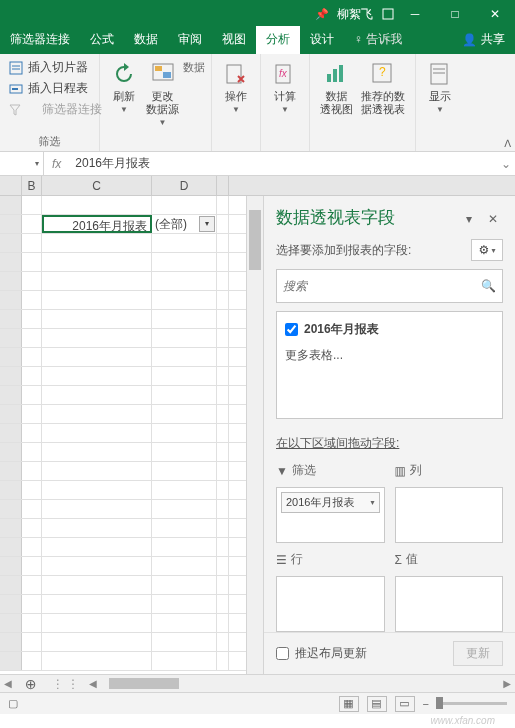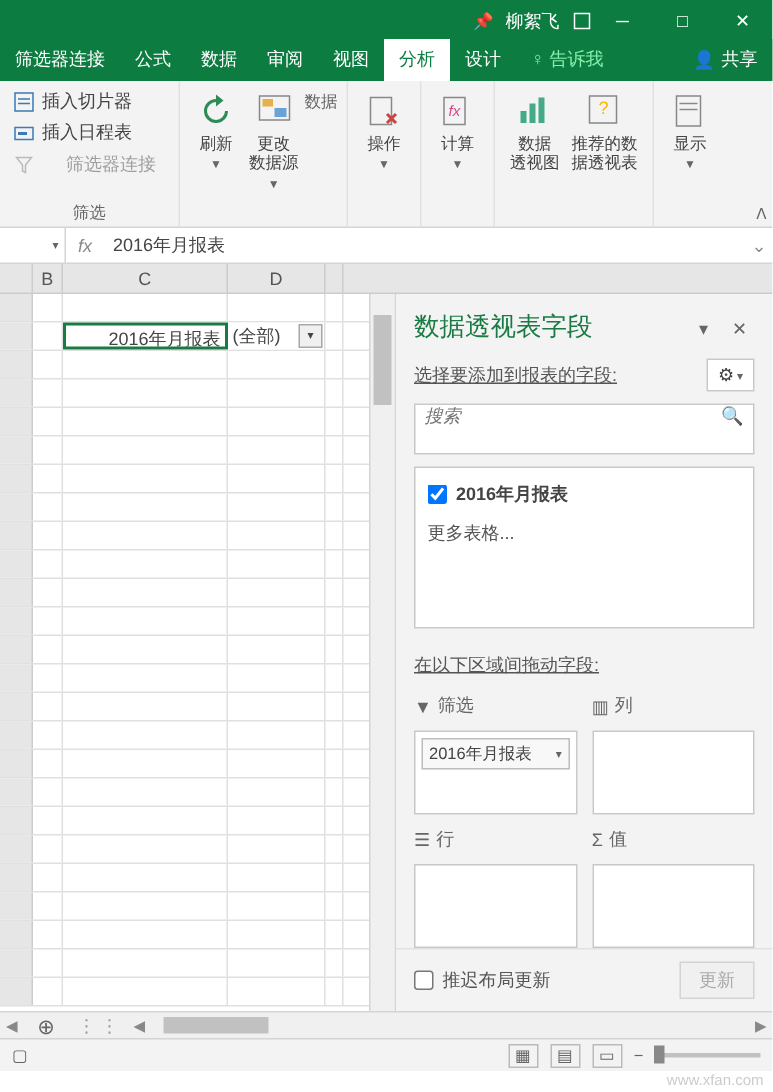--- a/index.html
+++ b/index.html
@@ -8,21 +8,21 @@
 .tb-left { display:flex; align-items:center; padding-left:8px; gap:6px; }
 .tb-title { font-size:12px; margin-left:4px; }
 .tb-dim { color:#b8dcc5; }
 .tb-center { flex:1; }
 .tb-user { display:flex; align-items:center; gap:8px; }
 .tb-right { display:flex; }
 .win-btn { width:40px; height:28px; display:flex; align-items:center; justify-content:center; color:#fff; font-size:12px; }
 .ribbon-tabs { height:26px; background:#0d7c41; display:flex; align-items:flex-end; color:#fff; font-size:12px; }
 .rtab { padding:5px 10px 6px; }
 .rtab.active { background:#fff; color:#0d7c41; }
-.rtab.tellme { color:#86efac; }
+.rtab.tellme { color:#e5e5e5; }
 .rshare { background:#0d7c41; color:#fff; padding:5px 10px 6px; display:flex; align-items:center; gap:4px; margin-left:auto; }
 .ribbon { height:98px; background:#f3f3f3; border-bottom:1px solid #d4d4d4; display:flex; position:relative; }
 .rgroup { border-right:1px solid #e1e1e1; padding:4px 6px 2px; display:flex; flex-direction:column; justify-content:space-between; }
 .rgroup-label { text-align:center; font-size:11px; color:#666; padding-top:2px; }
 .btn-row { display:flex; flex-direction:column; gap:2px; }
 .btn-item { display:flex; align-items:center; gap:4px; font-size:12px; padding:1px 2px; white-space:nowrap; }
 .btn-item.disabled { color:#a0a0a0;gap:20px; }
 .btn-big { display:flex; flex-direction:column; align-items:center; gap:2px; padding:2px 4px; font-size:11px; text-align:center; line-height:1.2; }
 .icon-sq { width:16px; height:16px; display:inline-flex; align-items:center; justify-content:center; }
 .icon-big { width:28px; height:28px; display:inline-flex; align-items:center; justify-content:center; }
@@ -53,23 +53,23 @@
 .pivot-label { background:#fff; border:2px solid #1a7a43; text-align:right; }
 .pivot-val { background:#fff; position:relative; }
 .pivot-dd { position:absolute; right:1px; top:1px; width:16px; height:16px; border:1px solid #a9a9a9; background:#f0f0f0; display:flex; align-items:center; justify-content:center; font-size:8px; }
 .vscroll { width:17px; background:#f0f0f0; border-left:1px solid #d4d4d4; position:relative; }
 .vthumb { position:absolute; left:2px; right:2px; top:14px; height:60px; background:#c1c1c1; }
 .task-pane { flex:1; background:#f3f3f3; border-left:1px solid #d4d4d4; display:flex; flex-direction:column; }
 .tp-header { padding:10px 12px 6px; display:flex; align-items:flex-end; }
 .tp-title { flex:1; font-size:17px; color:#1a7a43; }
 .tp-hbtn { width:20px; height:20px; display:flex; align-items:center; justify-content:center; color:#666; margin-left:4px; }
 .tp-sub { padding:4px 12px 8px; display:flex; align-items:center; }
-.tp-sub-text { flex:1; font-size:12px; color:#555;text-decoration:underline; }
+.tp-sub-text { flex:1; font-size:12px; color:#555; }
 .tp-gear { width:32px; height:22px; border:1px solid #c8c8c8; background:#fff; display:flex; align-items:center; justify-content:center; gap:2px; }
-.tp-search { margin:0 12px 8px; height:36px; border:1px solid #c8c8c8; background:#fff; display:flex; align-items:flex-start; padding:0 6px; }
+.tp-search { margin:0 12px 8px; height:36px; border:1px solid #c8c8c8; background:#fff; display:flex; align-items:center; padding:0 6px; }
 .tp-search input { flex:1; border:none; outline:none; font-size:12px; color:#888; background:transparent; font-style:italic; }
 .tp-fields { margin:0 12px 8px; border:1px solid #c8c8c8; background:#fff; height:116px; padding:6px; }
 .fld-item { display:flex; align-items:center; gap:6px; padding:3px 2px; }
 .fld-item input { width:13px; height:13px; }
 .fld-more { padding:6px 2px; font-size:12px; color:#555; }
 .tp-areas-label { padding:8px 12px 6px; font-size:12px; color:#555;text-decoration:underline; }
 .tp-areas { padding:0 12px; display:grid; grid-template-columns:1fr 1fr; grid-template-rows:auto 56px auto 56px; gap:4px 10px; }
 .area-head { display:flex; align-items:center; gap:4px; font-size:12px; color:#666; padding:4px 0; }
 .area-box { border:1px solid #c8c8c8; background:#fff; padding:4px; }
 .area-item { border:1px solid #bdbdbd; background:#f8f8f8; padding:2px 4px; font-size:11px; display:flex; align-items:center; }
@@ -81,21 +81,21 @@
 .sheet-add { width:30px; text-align:center; font-size:14px; color:#666; }
 .sheet-dots { color:#999; padding:0 6px; }
 .sheet-nav { padding:0 4px; color:#888; font-size:10px; }
 .hbar { flex:1; position:relative; height:100%; margin:0 4px; }
 .hthumb { position:absolute; top:3px; bottom:3px; left:4px; width:70px; background:#c1c1c1; }
 .status-bar { height:22px; background:#f3f3f3; border-top:1px solid #d4d4d4; display:flex; align-items:center; padding:0 8px; gap:10px; font-size:11px; color:#666; }
 .status-right { margin-left:auto; display:flex; align-items:center; gap:8px; }
 .view-btn { width:20px; height:16px; border:1px solid #bbb; display:inline-flex; align-items:center; justify-content:center; }
 .zoom-slider { width:70px; height:3px; background:#c1c1c1; position:relative; }
 .zoom-thumb { position:absolute; width:7px; height:12px; background:#888; top:-5px; left:-1px; }
-.watermark { position:absolute; right:6px; bottom:2px; font-size:10px; color:#ccc; }
+.watermark { position:absolute; right:20px; bottom:2px; font-size:10px; color:#ccc; font-style:italic; }
 svg { display:block; }
 </style>
 </head>
 <body>
 
 <div class="titlebar">
   <div class="tb-center"></div>
   <div class="tb-user">
     <span style="font-size:11px">📌</span>
     <span>柳絮飞</span>
@@ -121,21 +121,21 @@
   <div class="rtab active">分析</div>
   <div class="rtab">设计</div>
   <div class="rtab tellme">♀ <span>告诉我</span></div>
   <div class="rshare">
       <span>👤</span>
       <span>共享</span>
     </div>
 </div>
 
 <div class="ribbon">
-  <div class="rgroup" style="width:120px">
+  <div class="rgroup" style="width:100px">
     <div class="btn-row">
       <div class="btn-item">
           <span class="icon-sq">
             <svg width="14" height="14">
               <rect x="1" y="1" width="12" height="12" fill="none" stroke="#3a7ab5"></rect>
               <line x1="3" y1="5" x2="11" y2="5" stroke="#3a7ab5"></line>
               <line x1="3" y1="8" x2="11" y2="8" stroke="#3a7ab5"></line>
             </svg>
           </span>
           <span>插入切片器</span>

